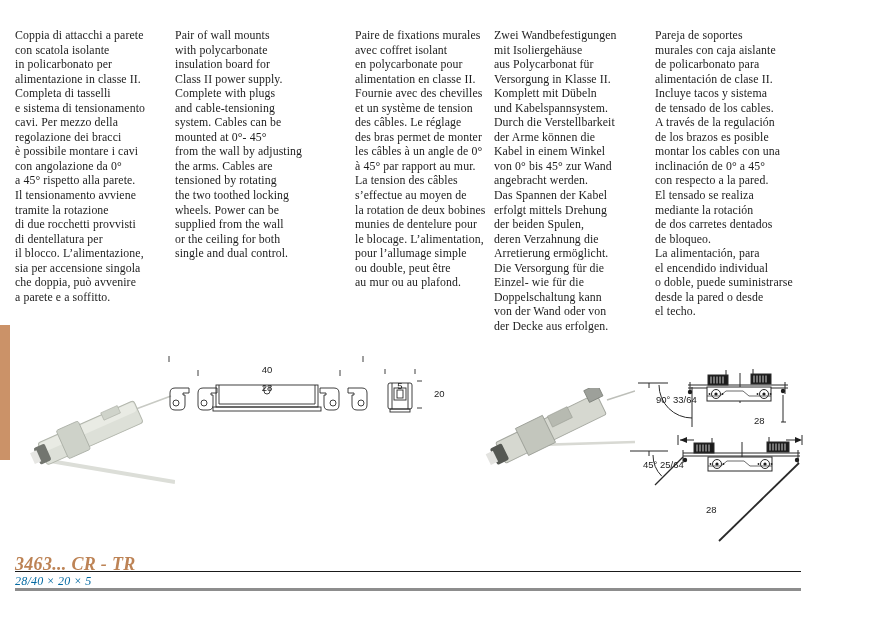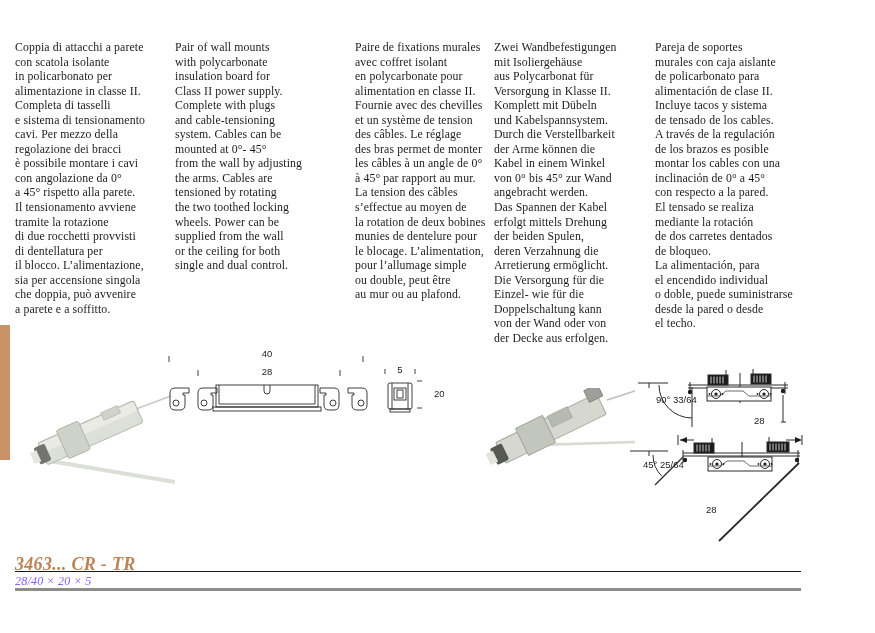--- a/index.html
+++ b/index.html
@@ -7,46 +7,46 @@
     width:875px; height:633px; background:#ffffff; position:relative;
     font-family:"Liberation Serif", serif; overflow:hidden;
   }
   .page { position:absolute; inset:0; }
   .accent-bar {
     position:absolute; left:0; top:325px; width:10px; height:135px;
     background:#cb9268;
   }
   .col {
     position:absolute; top:28px; font-size:11.8px; line-height:14.55px;
-    color:#1c1c1c; white-space:pre; letter-spacing:0.1px;margin-top:12px;
+    color:#1c1c1c; white-space:pre; letter-spacing:0.1px;
   }
   .col-it { left:15px; }
   .col-en { left:175px; }
   .col-fr { left:355px; }
   .col-de { left:494px; }
   .col-es { left:655px; }
   .drawing { position:absolute; }
   .drawing-front { left:160px; top:345px; width:295px; height:75px; }
   .drawing-angle { left:630px; top:365px; width:245px; height:180px; }
   .photo { position:absolute; }
   .photo-1 { left:30px; top:393px; width:145px; height:100px; }
   .photo-2 { left:485px; top:388px; width:150px; height:95px; }
   .dim-label {
     position:absolute; font-family:"Liberation Sans", sans-serif;
     font-size:9.5px; color:#1c1c1c; white-space:nowrap;
   }
-  .dim-center { width:20px; text-align:center; }
+  .dim-center { width:20px; text-align:center;margin-top:16px; }
   .footer-code {
     position:absolute; left:15px; top:554px; font-style:italic; font-weight:bold;
     font-size:18px; color:#bd8355; letter-spacing:0.3px;
   }
   .rule-thin { position:absolute; left:15px; top:571px; width:786px; height:1px; background:#1a1a1a; }
   .footer-size {
     position:absolute; left:15px; top:574px; font-style:italic;
-    font-size:12px; color:#8b5cf6; letter-spacing:0.2px;
+    font-size:12px; color:#0369a1; letter-spacing:0.2px;
   }
   .rule-thick { position:absolute; left:15px; top:588px; width:786px; height:3px; background:#8d8d8d; }
   svg { display:block; }
 </style>
 </head>
 <body>
 
 <div class="page">
 
   <div class="accent-bar"></div>

